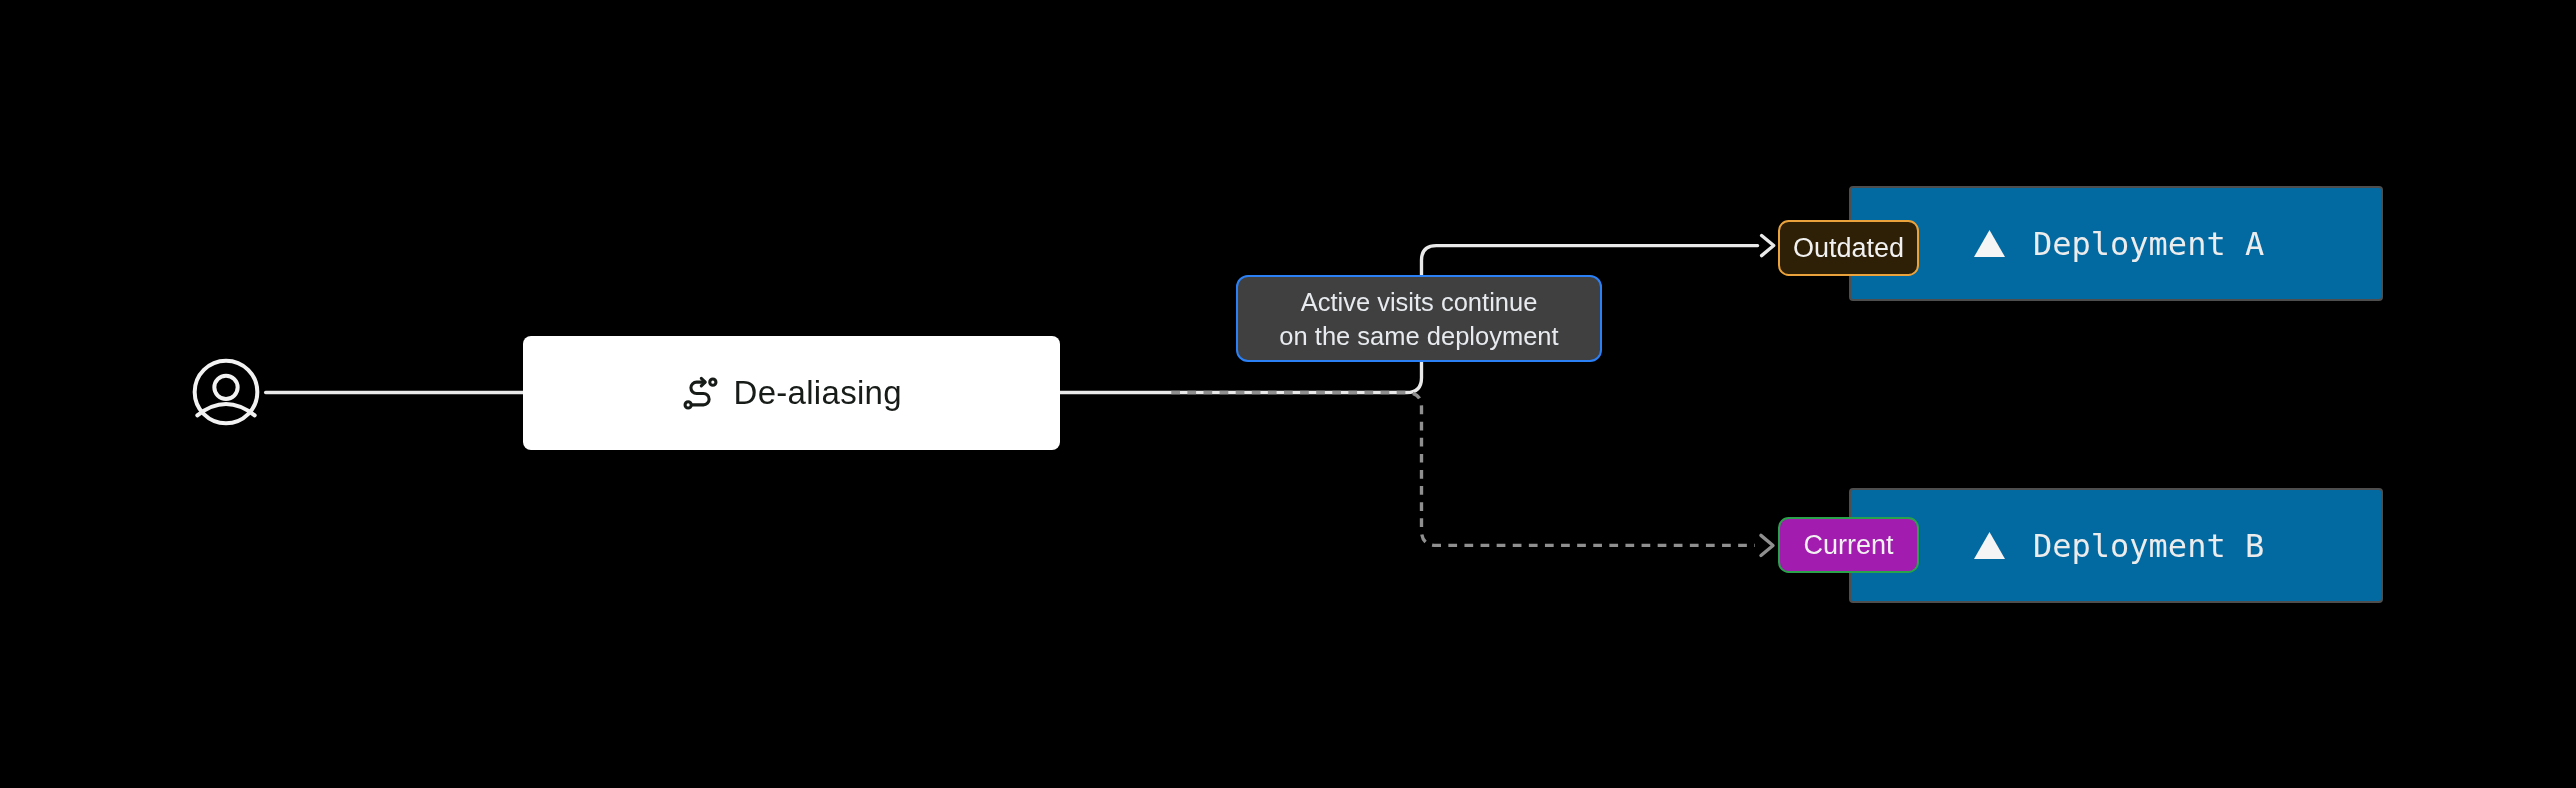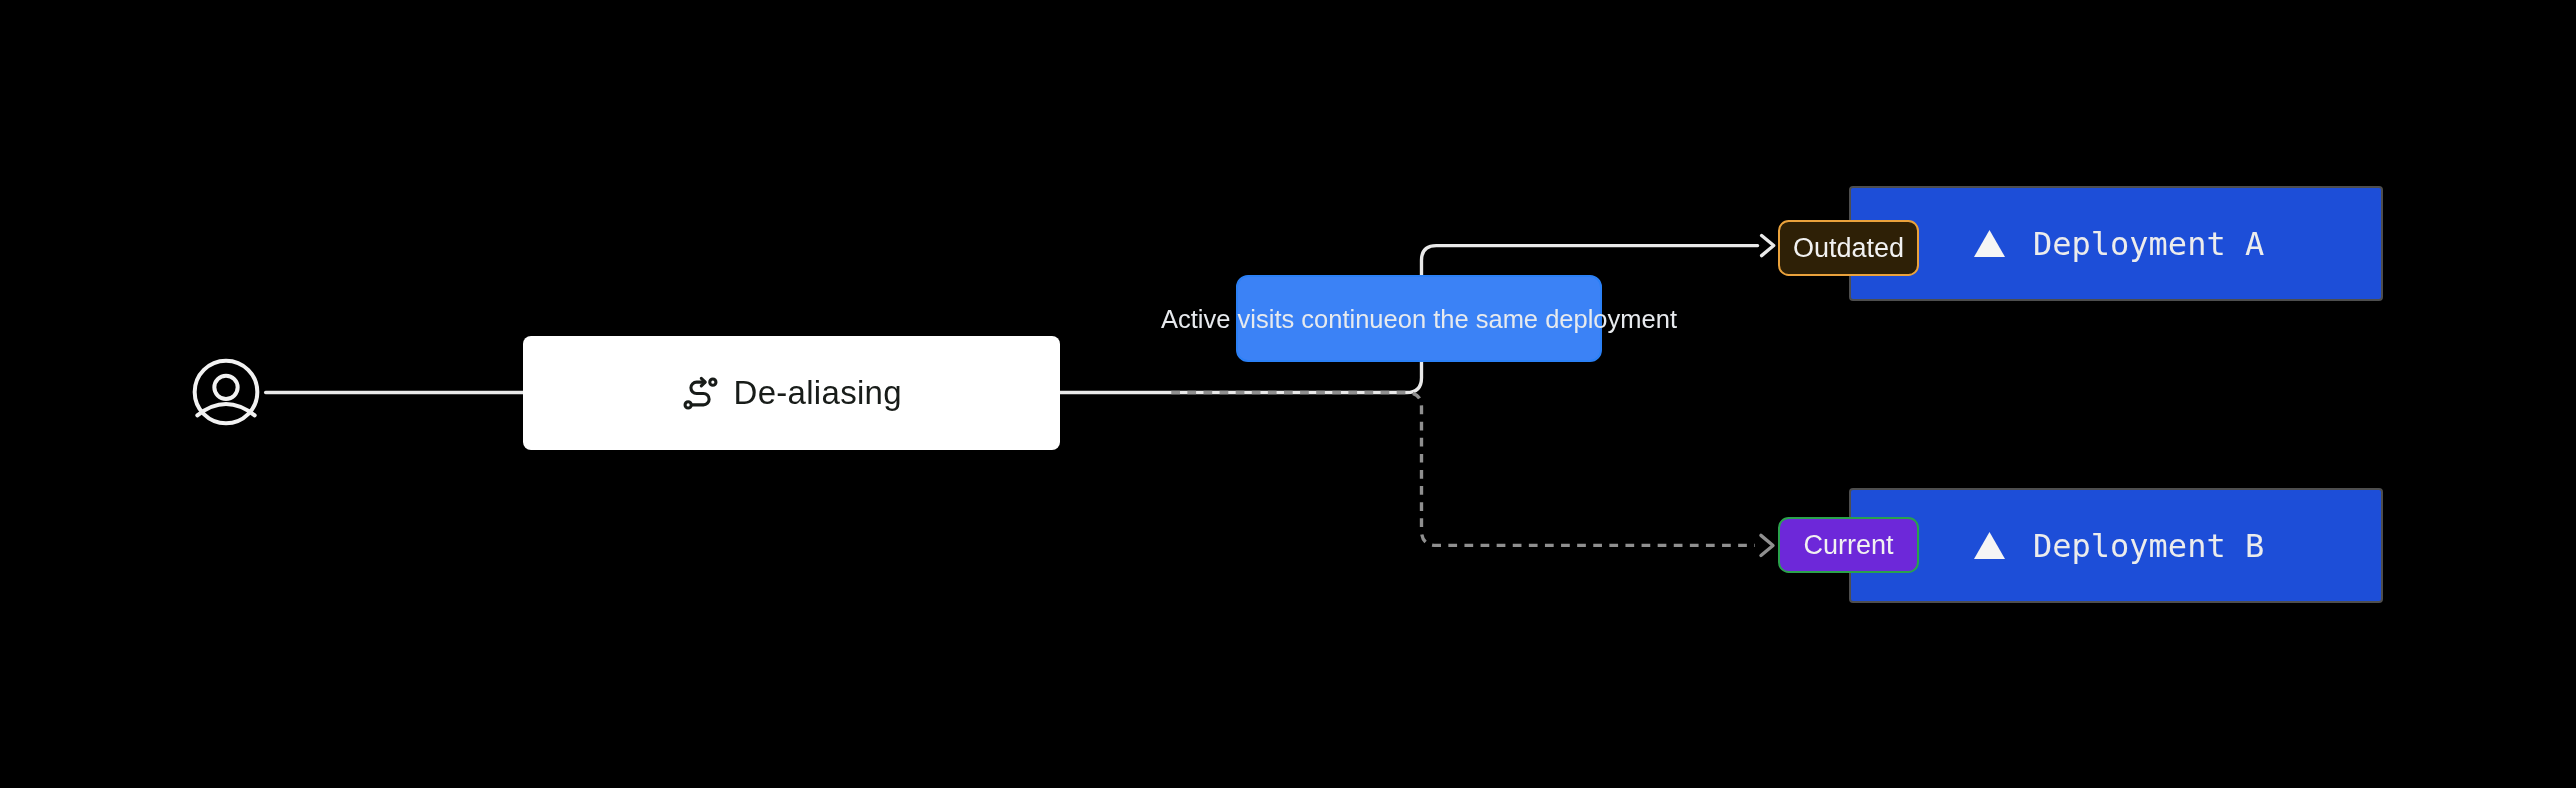--- a/index.html
+++ b/index.html
@@ -47,40 +47,41 @@
     color: #181c19;
     letter-spacing: 0.3px;
     white-space: nowrap;
   }
   #process-box .route-icon { width: 39px; height: 39px; display: block; }
 
   
   #tooltip {
     left: 1236px; top: 275px;
     width: 366px; height: 87px;
-    background: #3b82f6;
+    background: #404040;
     border: 2.7px solid #2b80f6;
     border-radius: 12px;
     display: flex;
+    flex-direction: column;
     align-items: center;
     justify-content: center;
     z-index: 3;
   }
   #tooltip .tip-line {
     font-size: 25.5px;
     line-height: 34px;
     color: #e7eaee;
     white-space: nowrap;
   }
 
   
   .deploy-card {
     left: 1849px;
     width: 534px; height: 115px;
-    background: #1d4ed8;
+    background: #0369a1;
     border: 2px solid #4e4e4e;
     border-radius: 4px;
     display: flex;
     align-items: center;
     padding-left: 123px;
     gap: 28px;
     z-index: 2;
   }
   #deploy-card-a { top: 186px; }
   #deploy-card-b { top: 488px; }
@@ -105,21 +106,21 @@
     z-index: 3;
     white-space: nowrap;
   }
   #badge-outdated {
     top: 220px;
     background: #2e2006;
     border: 2.7px solid #eaa23c;
   }
   #badge-current {
     top: 517px;
-    background: #6d28d9;
+    background: #a21caf;
     border: 2.7px solid #2aa24c;
   }
 </style>
 </head>
 <body>
 
 <div id="canvas">
 
   <svg id="connector-layer" width="2576" height="789" viewBox="0 0 3840 1176">
 

